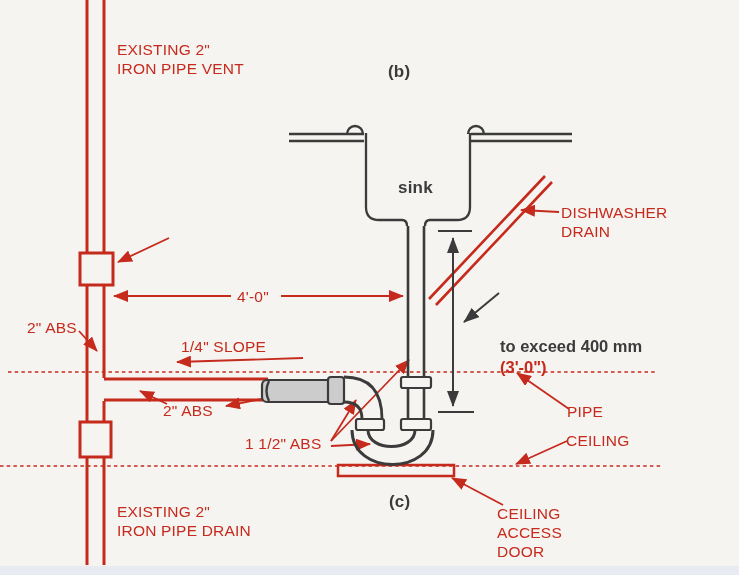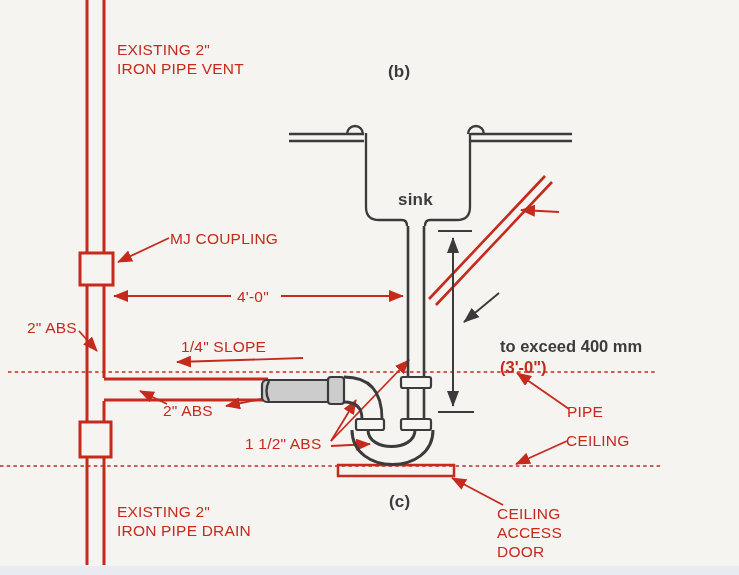--- a/index.html
+++ b/index.html
@@ -96,39 +96,40 @@
       <path d="M453,254 L453,238" marker-end="url(#ba)"></path>
       <path d="M453,390 L453,406" marker-end="url(#ba)"></path>
       <path d="M438,412 H474"></path>
       <path d="M499,293 L464,322" marker-end="url(#ba)"></path>
     </g>
   </svg>
 
   <div class="lbl" style="left:117px;top:40px;">EXISTING 2"
 IRON PIPE VENT</div>
 
-  <div class="lbl" style="left:170px;top:229px;">MJ COUPLING</div>
 
   <div class="lbl" style="left:237px;top:287px;">4'-0"</div>
 
   <div class="lbl" style="left:27px;top:318px;">2" ABS</div>
 
   <div class="lbl" style="left:181px;top:337px;">1/4" SLOPE</div>
 
   <div class="lbl" style="left:163px;top:401px;">2" ABS</div>
 
   <div class="lbl" style="left:245px;top:434px;">1 1/2" ABS</div>
 
   <div class="lbl" style="left:117px;top:502px;">EXISTING 2"
 IRON PIPE DRAIN</div>
 
+  <div class="lbl" style="left:561px;top:203px;">DISHWASHER
+DRAIN</div>
 
   <div class="lbl dark fig" style="left:388px;top:62px;">(b)</div>
 
-  <div class="lbl dark fig" style="left:398px;top:178px;margin-top:12px;">sink</div>
+  <div class="lbl dark fig" style="left:398px;top:178px;">sink</div>
 
   <div class="lbl dark fig" style="left:389px;top:492px;">(c)</div>
 
   <div class="lbl dark" id="dev-label" style="left:500px;top:273px;">
     <br>
     <span>to exceed 400 mm</span>
     <span class="red">(3'-0")</span>
   </div>
 
   <div class="lbl" style="left:567px;top:402px;">PIPE</div>

